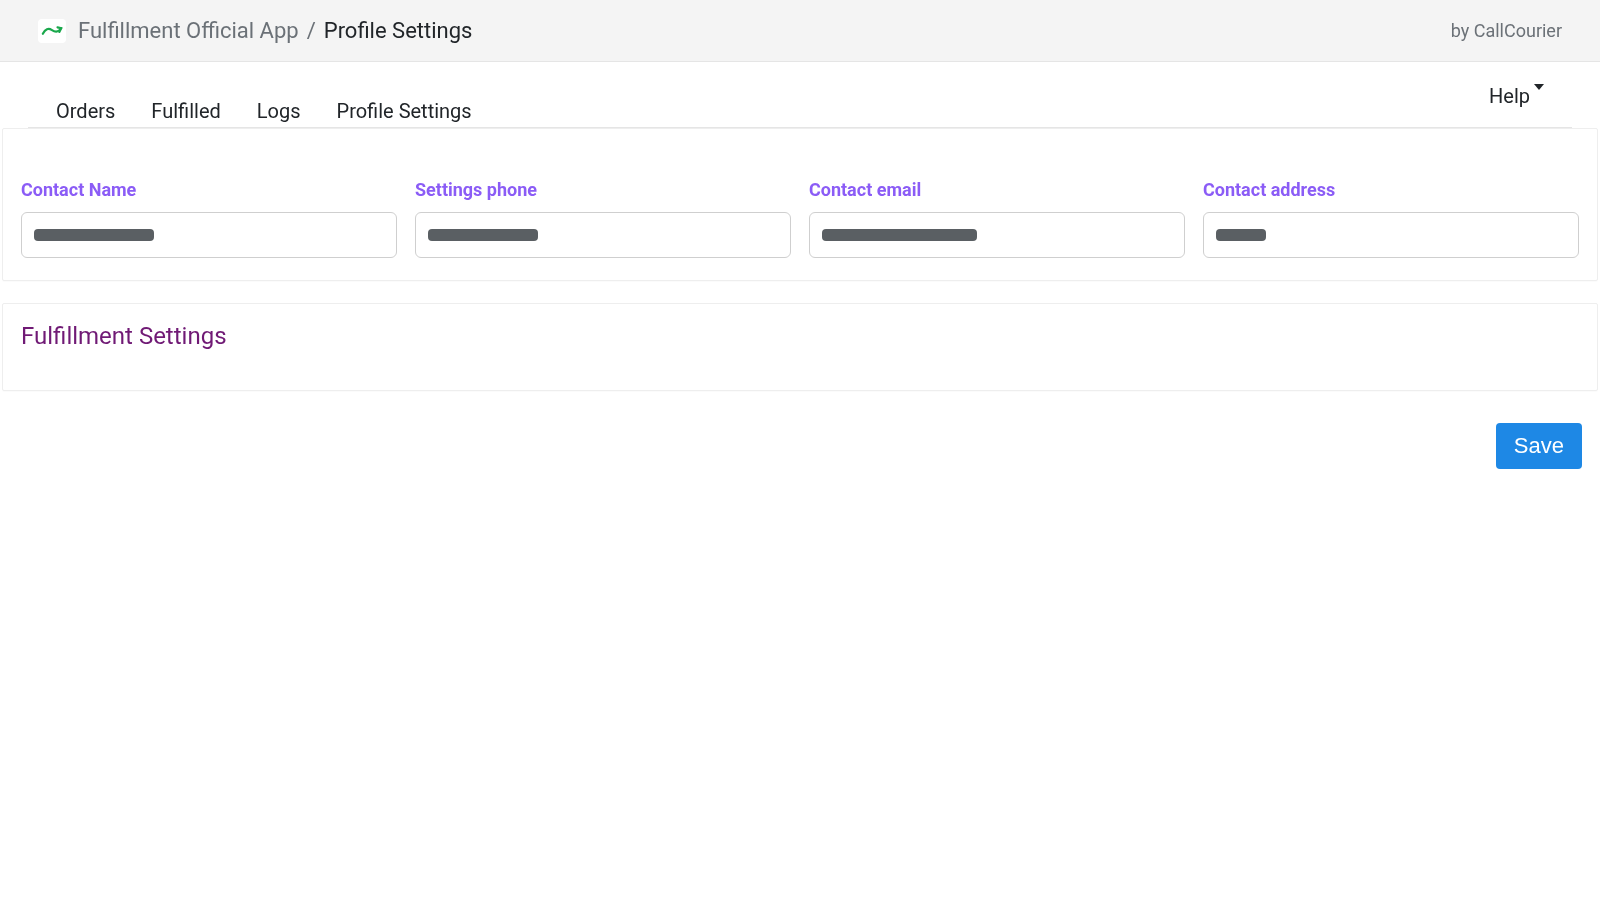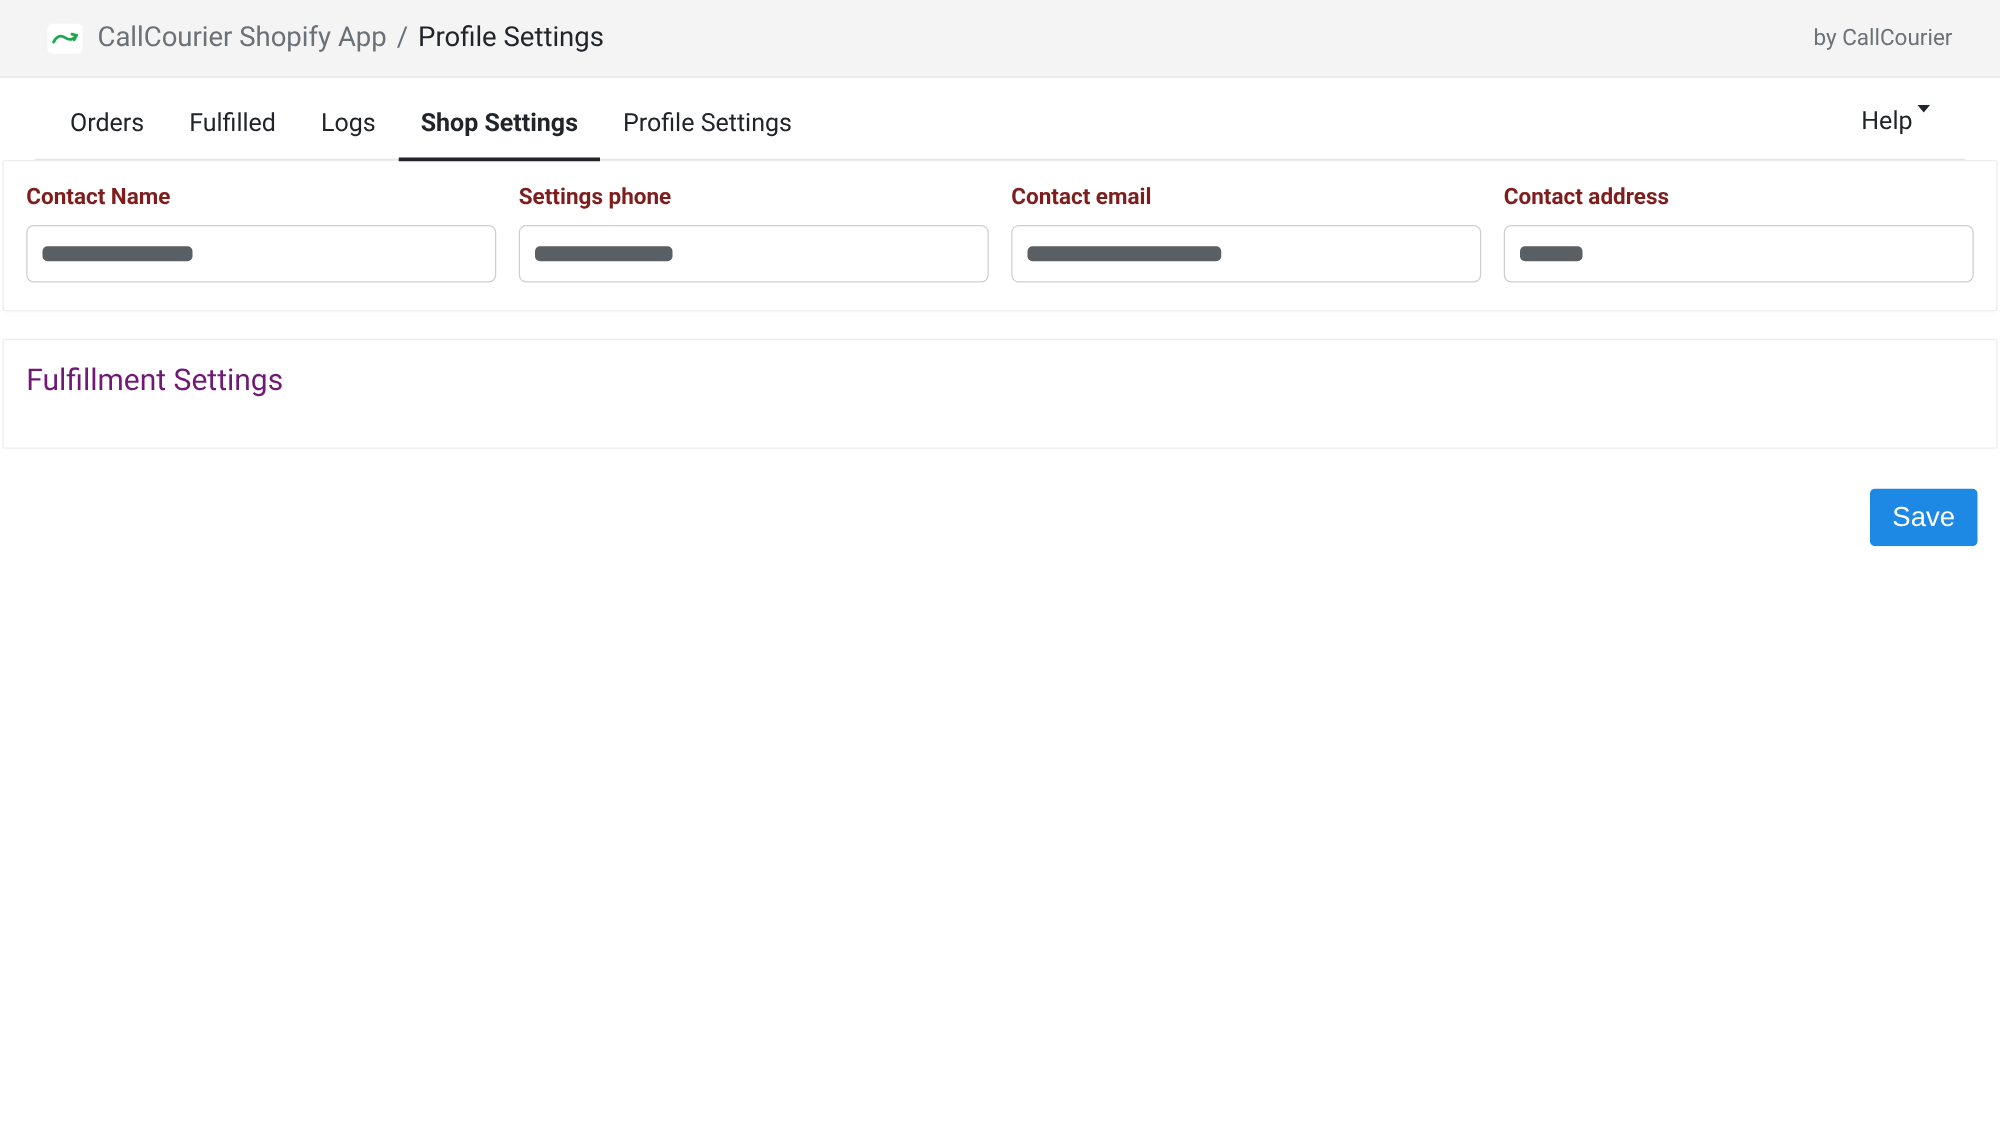--- a/index.html
+++ b/index.html
@@ -70,21 +70,21 @@
       display: flex;
       gap: 0;
     }
     .tab {
       padding: 20px 18px 16px 18px;
       font-size: 20px;
       color: #212529;
       cursor: pointer;
       border-bottom: 3px solid transparent;
       position: relative;
-      top: 2px;
+      top: 15px;
     }
     .tab.active {
       font-weight: 700;
       border-bottom: 3px solid #212529;
     }
     .tabs .tab:first-child {
       padding-left: 0;
     }
     .help-btn {
       display: flex;
@@ -127,21 +127,22 @@
       padding-top: 18px;
     }
     .field {
       display: flex;
       flex-direction: column;
       gap: 12px;
     }
     .field-label {
       font-size: 18px;
       font-weight: 700;
-      color: #7f1d1d;
+      color: #8b5cf6;
+      margin-top: 32px;
     }
     .text-input {
       border: 1px solid #cfcfcf;
       border-radius: 6px;
       height: 46px;
       padding: 0 12px;
       font-size: 18px;
       color: #212529;
       background: #ffffff;
       display: flex;
@@ -205,34 +206,33 @@
 
 <div class="header-bar">
   <div class="header-left">
     <div class="app-logo">
       <svg viewBox="0 0 24 14">
         <path d="M2 10 Q6 2 12 6 Q18 10 22 4" stroke="#1aa84c" stroke-width="2.4" fill="none" stroke-linecap="round"></path>
         <path d="M18 3 L22 4 L20 8" stroke="#1aa84c" stroke-width="2.4" fill="none" stroke-linecap="round"></path>
       </svg>
     </div>
     <div class="breadcrumb">
-      <span class="breadcrumb-app">CallCourier Shopify App</span>
+      <span class="breadcrumb-app">Fulfillment Official App</span>
       <span class="breadcrumb-sep">/</span>
       <span class="breadcrumb-current">Profile Settings</span>
     </div>
   </div>
   <div class="by-text">by CallCourier</div>
 </div>
 
 <div class="tab-bar">
   <div class="tabs">
     <div class="tab">Orders</div>
     <div class="tab">Fulfilled</div>
     <div class="tab">Logs</div>
-    <div class="tab active">Shop Settings</div>
     <div class="tab">Profile Settings</div>
   </div>
   <div class="help-btn">
     <span>Help</span>
     <span class="caret-down"></span>
   </div>
 </div>
 
 <div class="panel first">
   <div class="contact-row">

